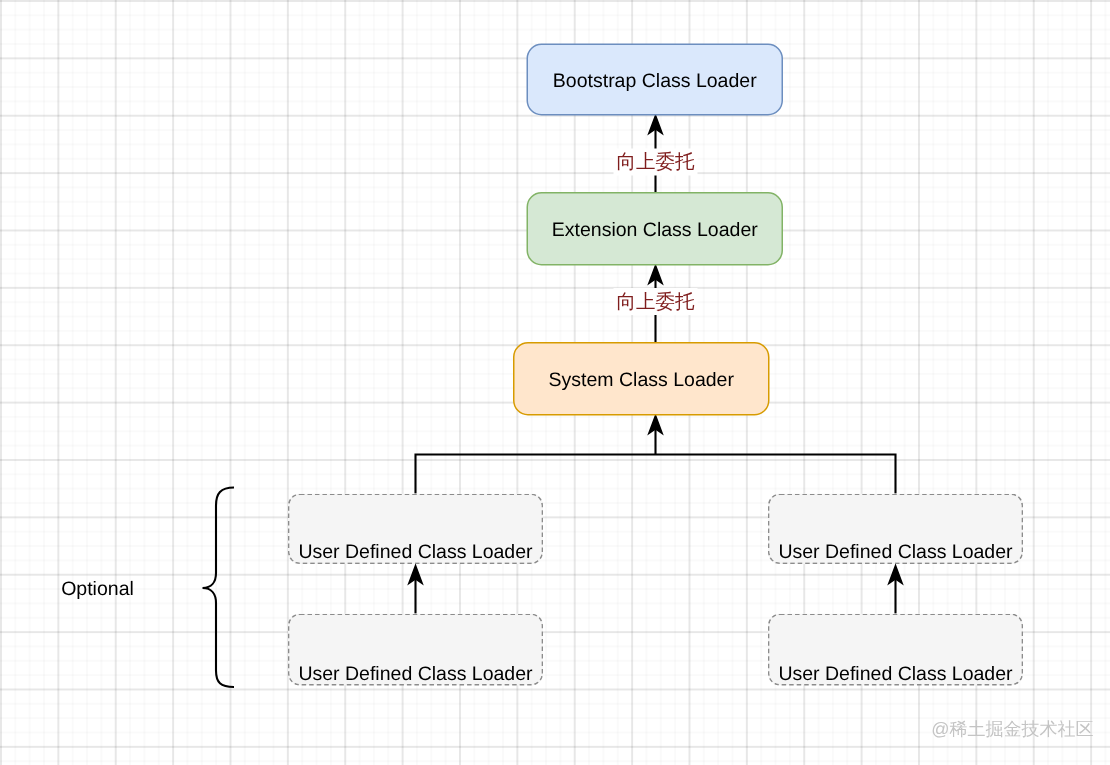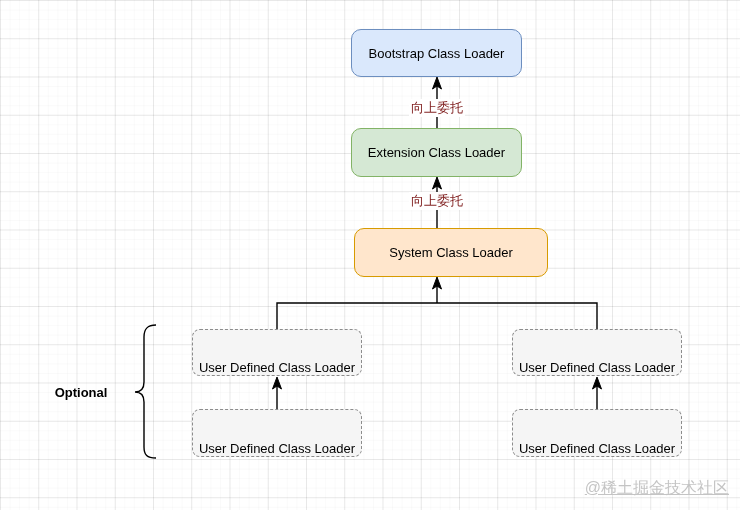--- a/index.html
+++ b/index.html
@@ -41,52 +41,50 @@
   .node.green  { background: #d5e8d4; border: 1px solid #82b366; }
   .node.orange { background: #ffe6cc; border: 1px solid #d79b00; }
   .node.user {
     background: #f5f5f5;
     border: 1px dashed #8c8c8c;
     border-radius: 8px;
     align-items: flex-end;
   }
   .n-bootstrap { left: 351px; top: 29px;  width: 171px; height: 48px; }
   .n-extension { left: 351px; top: 128px; width: 171px; height: 49px; }
-  .n-system    { left: 354px; top: 228px; width: 194px; height: 49px; }
+  .n-system    { left: 342px; top: 228px; width: 171px; height: 49px; }
   .n-ud-tl     { left: 192px; top: 329px; width: 170px; height: 47px; }
   .n-ud-tr     { left: 512px; top: 329px; width: 170px; height: 47px; }
   .n-ud-bl     { left: 192px; top: 409px; width: 170px; height: 48px; }
   .n-ud-br     { left: 512px; top: 409px; width: 170px; height: 48px; }
   .edge-label {
     position: absolute;
     transform: translate(-50%, -50%);
     background: #ffffff;
     padding: 0 2px;
     font-size: 13px;
     color: #7f1d1d;
     white-space: nowrap;
   }
   .el-1 { left: 437px; top: 108px; }
   .el-2 { left: 437px; top: 201px; }
   .optional-label {
     position: absolute;
-    left: 81px; top: 392px;
+    left: 65px; top: 392px;
     transform: translate(-50%, -50%);
     font-size: 13px;
     color: #000;
     white-space: nowrap;
-    font-weight: bold;
   }
   .watermark {
     position: absolute;
     right: 11px; top: 478px;
-    font-size: 16px;
+    font-size: 12px;
     color: #c4c4c4;
     white-space: nowrap;
-    text-decoration: underline;
   }
 </style>
 </head>
 <body>
 
 <div class="canvas">
 
   <svg class="wires" viewBox="0 0 740 510" xmlns="http://www.w3.org/2000/svg">
 
     <g stroke="#000" stroke-width="1.4" fill="#000">

